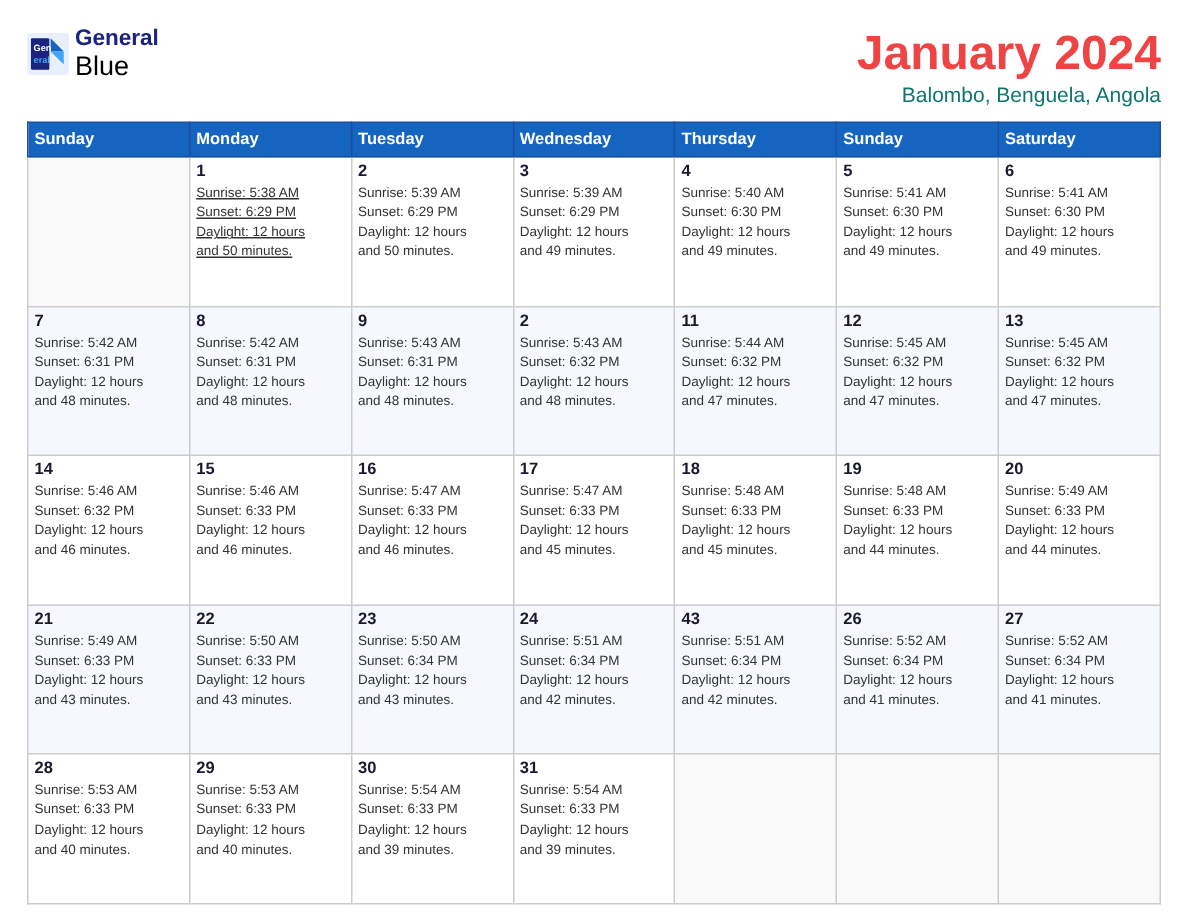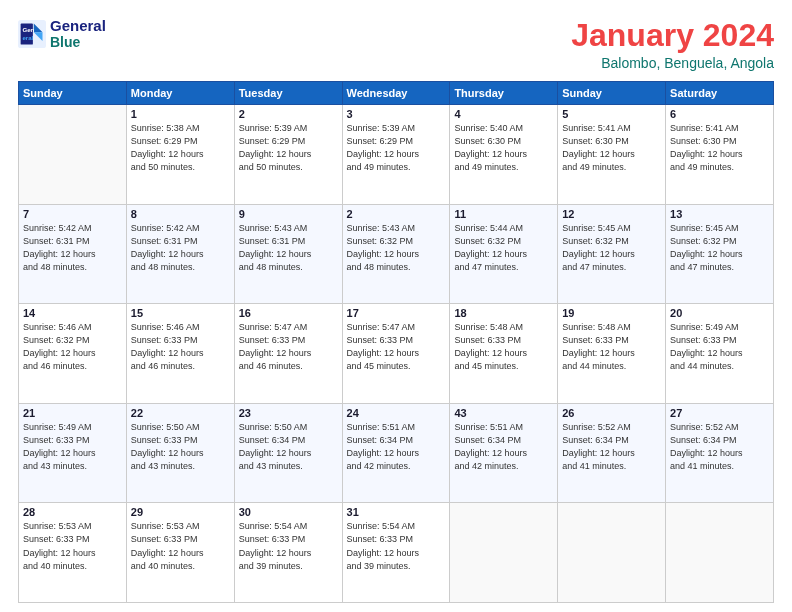--- a/index.html
+++ b/index.html
@@ -97,21 +97,21 @@
       <svg class="logo-icon" viewBox="0 0 32 32">
         <rect x="0" y="0" width="32" height="32" rx="3" fill="#e8f0fe"></rect>
         <polygon points="18,4 28,14 18,14" fill="#1565c0"></polygon>
         <polygon points="18,14 28,24 28,14" fill="#42a5f5"></polygon>
         <rect x="3" y="4" width="14" height="24" fill="#1a237e" rx="1"></rect>
         <text x="5" y="14" font-size="7" fill="#fff" font-family="Arial" font-weight="bold">Gen</text>
         <text x="5" y="23" font-size="7" fill="#42a5f5" font-family="Arial" font-weight="bold">eral</text>
       </svg>
       <div>
         <div style="font-size:15px;font-weight:bold;color:#1a237e;line-height:1.1;">General</div>
-        <div style="font-size:14px;font-weight:bold;color:#0f766e;line-height:1.1;">Blue</div>
+        <div style="font-size:18px;font-weight:normal;color:#000000;line-height:1.1;">Blue</div>
       </div>
     </div>
     <div class="title-area">
       <div class="main-title">January 2024</div>
       <div class="subtitle">Balombo, Benguela, Angola</div>
     </div>
   </div>
 
   <table class="calendar">
     <thead>
@@ -123,21 +123,21 @@
           <th>Thursday</th>
           <th>Sunday</th>
           <th>Saturday</th>
         </tr>
     </thead>
     <tbody id="calendar-body">
     <tr>
           <td class="empty"></td>
           <td>
             <div class="day-num">1</div>
-            <div class="day-info" style="white-space: pre-line;">Sunrise: 5:38 AM
+            <div class="day-info" style="white-space: pre-line; text-decoration: underline;">Sunrise: 5:38 AM
 Sunset: 6:29 PM
 Daylight: 12 hours
 and 50 minutes.</div>
           </td>
           <td>
             <div class="day-num">2</div>
             <div class="day-info" style="white-space: pre-line;">Sunrise: 5:39 AM
 Sunset: 6:29 PM
 Daylight: 12 hours
 and 50 minutes.</div>

